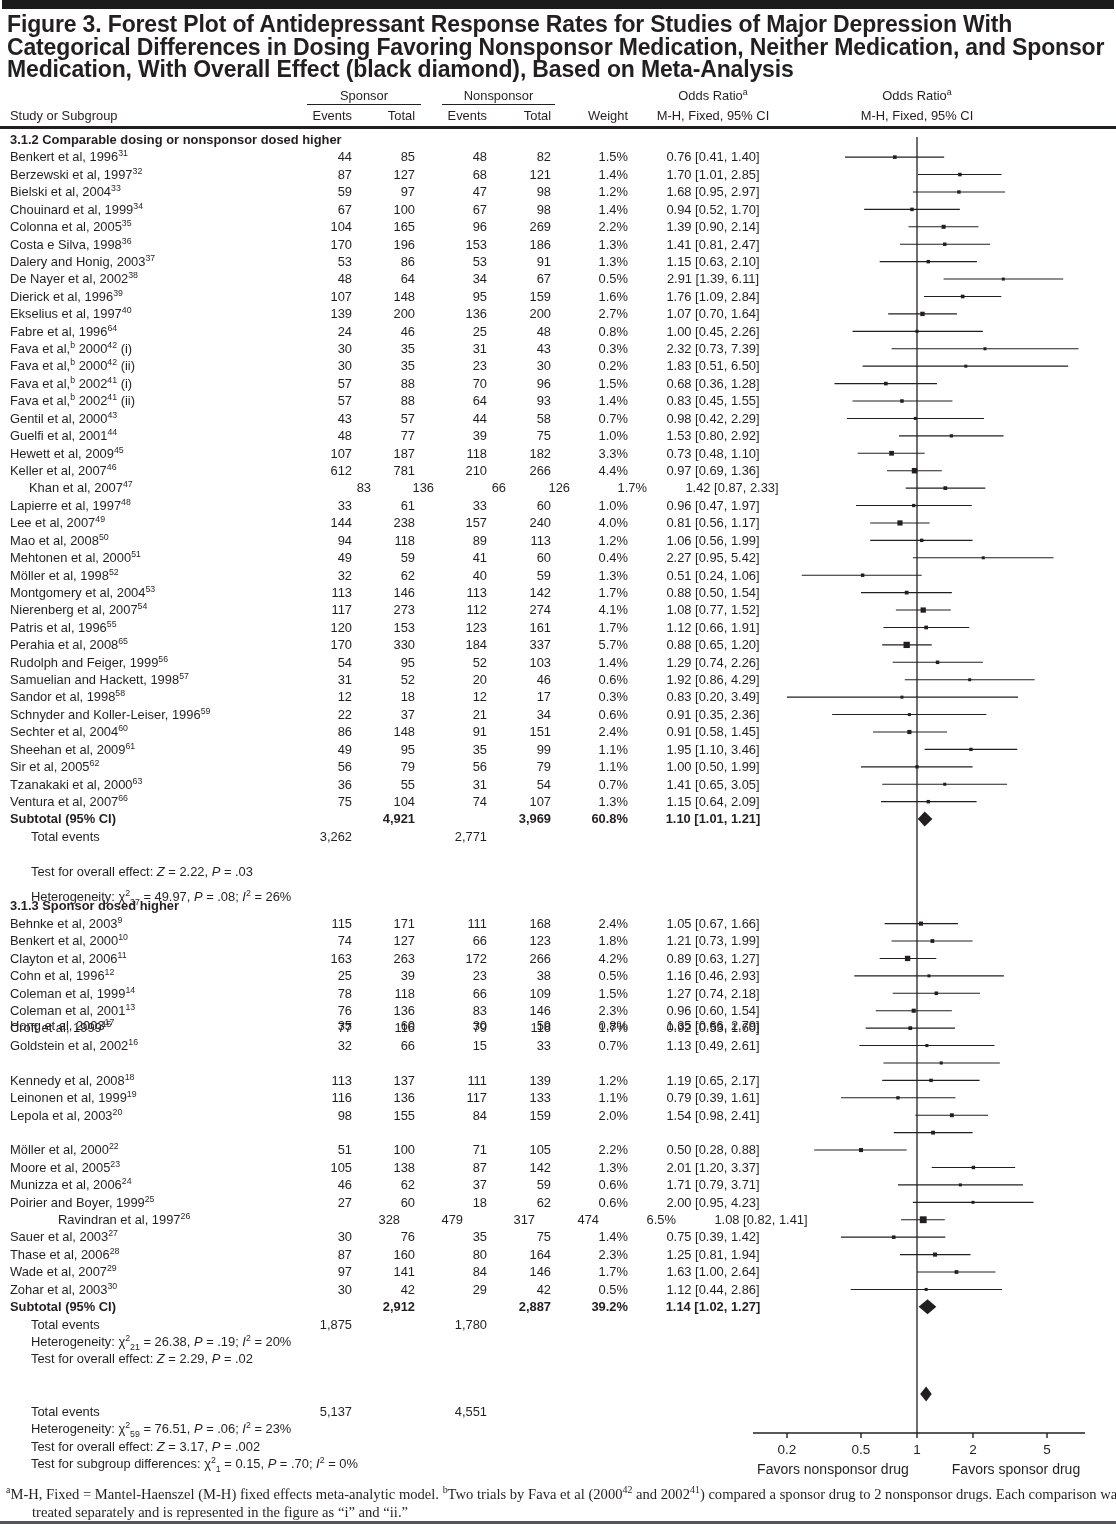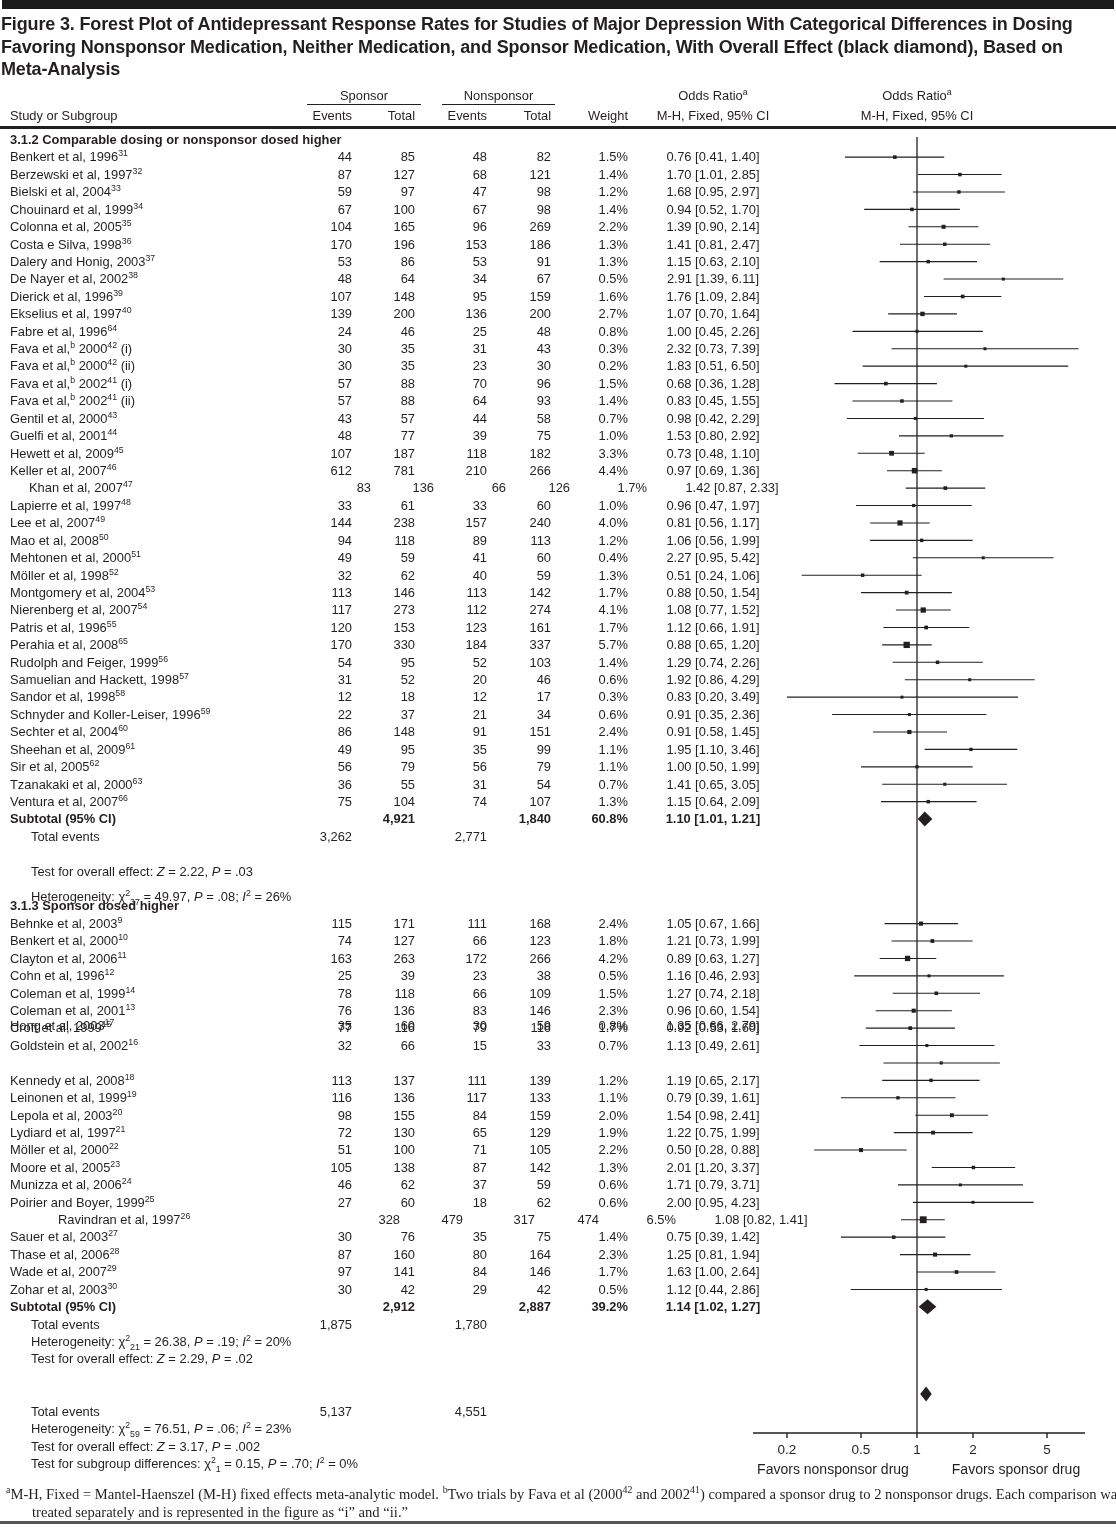--- a/index.html
+++ b/index.html
@@ -1,19 +1,19 @@
 <!DOCTYPE html>
 <html><head>
 <meta charset="utf-8">
 <style>
   html,body{margin:0;padding:0;background:#fff;}
   .fig{position:relative;width:1116px;height:1536px;background:#fff;
        font-family:"Liberation Sans",sans-serif;color:#231f20;overflow:hidden;}
   .topbar{position:absolute;top:0;left:2px;right:2px;height:9px;background:#1b1b1b;}
-  .title{position:absolute;top:13px;left:1px;width:1104px;font-size:18px;
+  .title{position:absolute;top:13px;left:7px;width:1104px;font-size:23px;
          font-weight:bold;line-height:22.6px;letter-spacing:-0.15px;}
   .hdr-lbl{position:absolute;font-size:12.9px;white-space:nowrap;}
   .ctr{text-align:center;}
   .grp-line{position:absolute;height:1.4px;background:#231f20;}
   .head-rule{position:absolute;top:126px;left:0;width:1116px;height:2.6px;background:#231f20;}
   .bot-rule{position:absolute;top:1521px;left:0;width:1116px;height:3px;background:#55565a;}
   #rows{position:absolute;top:0;left:0;width:1116px;height:1536px;}
   .row{position:absolute;left:0;width:1116px;font-size:12.9px;white-space:nowrap;}
   .row span{position:absolute;display:block;white-space:nowrap;}
   .b{font-weight:bold;}
@@ -401,21 +401,21 @@
         <span class="c-es">75</span>
         <span class="c-ts">104</span>
         <span class="c-en">74</span>
         <span class="c-tn">107</span>
         <span class="c-wt">1.3%</span>
         <span class="c-or">1.15 [0.64, 2.09]</span>
       </div>
       <div class="row" style="top: 810.38px; height: 17.42px; line-height: 17.42px;">
         <span class="c-name b">Subtotal (95% CI)</span>
         <span class="c-ts b">4,921</span>
-        <span class="c-tn b">1,840</span>
+        <span class="c-tn b">3,969</span>
         <span class="c-wt b">60.8%</span>
         <span class="c-or b">1.10 [1.01, 1.21]</span>
       </div>
       <div class="row" style="top: 827.8px; height: 17.42px; line-height: 17.42px;">
         <span class="c-sub">Total events</span>
         <span class="c-es">3,262</span>
         <span class="c-en">2,771</span>
       </div>
       <div class="row" style="top: 888px; height: 17.42px; line-height: 17.42px;">
         <span class="c-sub">Heterogeneity: χ<sup>2</sup><sub>37</sub> = 49.97, <i>P</i> = .08; <i>I</i><sup>2</sup> = 26%</span>
@@ -526,29 +526,20 @@
         <span class="c-or">0.79 [0.39, 1.61]</span>
       </div>
       <div class="row" style="top: 1106.52px; height: 17.42px; line-height: 17.42px;">
         <span class="c-name">Lepola et al, 2003<sup>20</sup></span>
         <span class="c-es">98</span>
         <span class="c-ts">155</span>
         <span class="c-en">84</span>
         <span class="c-tn">159</span>
         <span class="c-wt">2.0%</span>
         <span class="c-or">1.54 [0.98, 2.41]</span>
-      </div>
-      <div class="row" style="top: 1123.94px; height: 17.42px; line-height: 17.42px;">
-        <span class="c-name">Lydiard et al, 1997<sup>21</sup></span>
-        <span class="c-es">72</span>
-        <span class="c-ts">130</span>
-        <span class="c-en">65</span>
-        <span class="c-tn">129</span>
-        <span class="c-wt">1.9%</span>
-        <span class="c-or">1.22 [0.75, 1.99]</span>
       </div>
       <div class="row" style="top: 1141.36px; height: 17.42px; line-height: 17.42px;">
         <span class="c-name">Möller et al, 2000<sup>22</sup></span>
         <span class="c-es">51</span>
         <span class="c-ts">100</span>
         <span class="c-en">71</span>
         <span class="c-tn">105</span>
         <span class="c-wt">2.2%</span>
         <span class="c-or">0.50 [0.28, 0.88]</span>
       </div>

